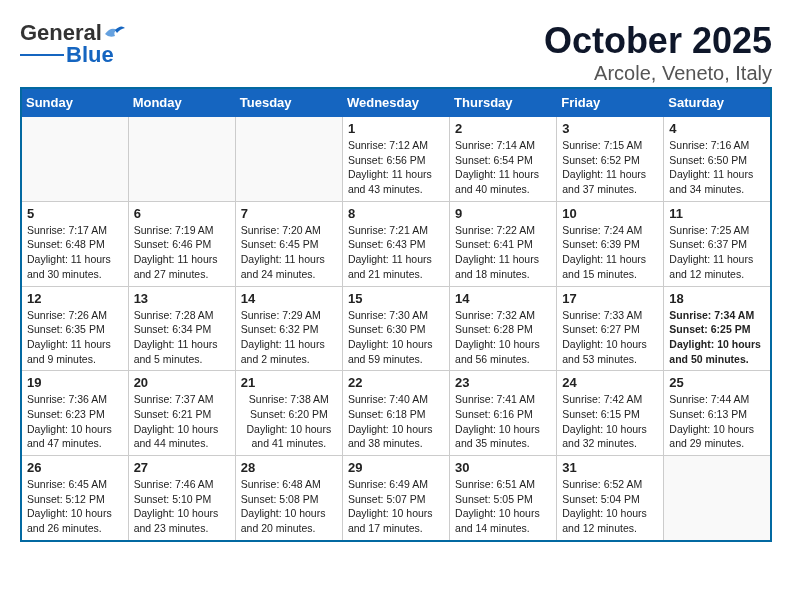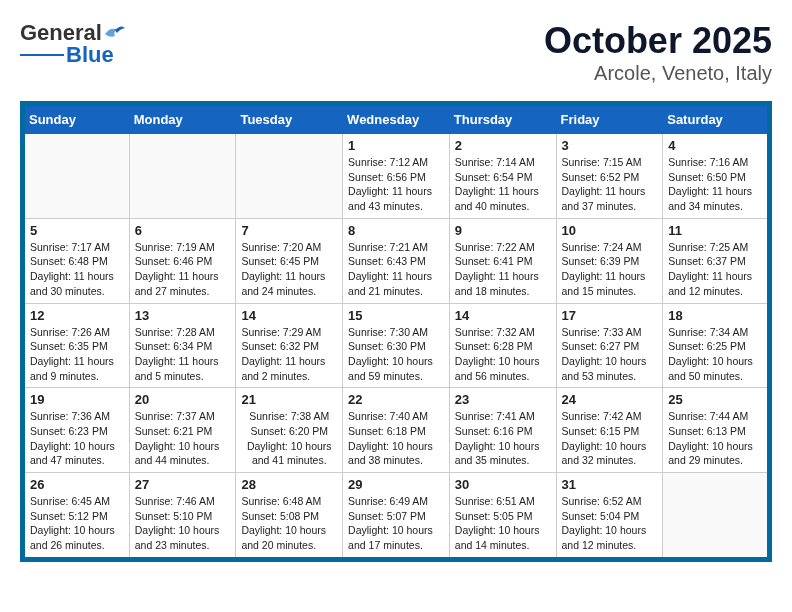--- a/index.html
+++ b/index.html
@@ -7,21 +7,21 @@
       font-family: Arial, sans-serif;
       background: #fff;
       width: 792px;
       min-height: 612px;
       padding: 20px;
     }
     .header {
       display: flex;
       justify-content: space-between;
       align-items: flex-start;
-      margin-bottom: 16px;
+      margin-bottom: 2px;
     }
     .logo {
       display: flex;
       flex-direction: column;
       align-items: flex-start;
     }
     .title-block {
       text-align: right;
     }
     .month-title {
@@ -29,21 +29,21 @@
       font-weight: bold;
       color: #0f172a;
     }
     .location {
       font-size: 20px;
       color: #555;
     }
     .calendar {
       width: 100%;
       border-collapse: collapse;
-      border: 5px solid #0369a1;
+      border: 2px solid #0369a1;
     }
     .calendar th {
       background: #1565c0;
       color: #fff;
       font-size: 13px;
       font-weight: bold;
       padding: 6px 4px;
       text-align: left;
       border: 1px solid #1565c0;
     }
@@ -212,21 +212,21 @@
 Daylight: 10 hours and 56 minutes.</div>
         </td>
         <td>
           <div class="day-number">17</div>
           <div class="day-info" style="white-space: pre-line;">Sunrise: 7:33 AM
 Sunset: 6:27 PM
 Daylight: 10 hours and 53 minutes.</div>
         </td>
         <td>
           <div class="day-number">18</div>
-          <div class="day-info" style="white-space: pre-line;">Sunrise: 7:34 AM
+          <div class="day-info" style="white-space: pre-line; font-weight: bold;">Sunrise: 7:34 AM
 Sunset: 6:25 PM
 Daylight: 10 hours and 50 minutes.</div>
         </td>
       </tr>
       <tr>
         <td>
           <div class="day-number">19</div>
           <div class="day-info" style="white-space: pre-line;">Sunrise: 7:36 AM
 Sunset: 6:23 PM
 Daylight: 10 hours and 47 minutes.</div>

